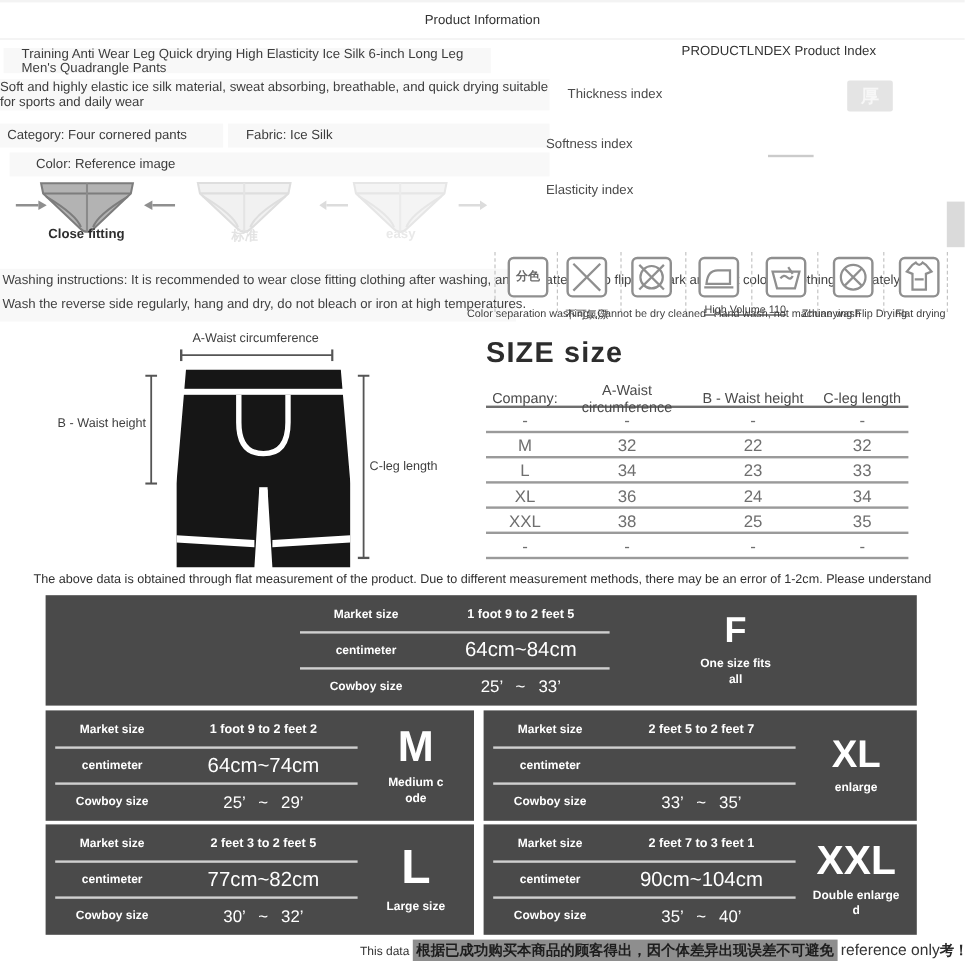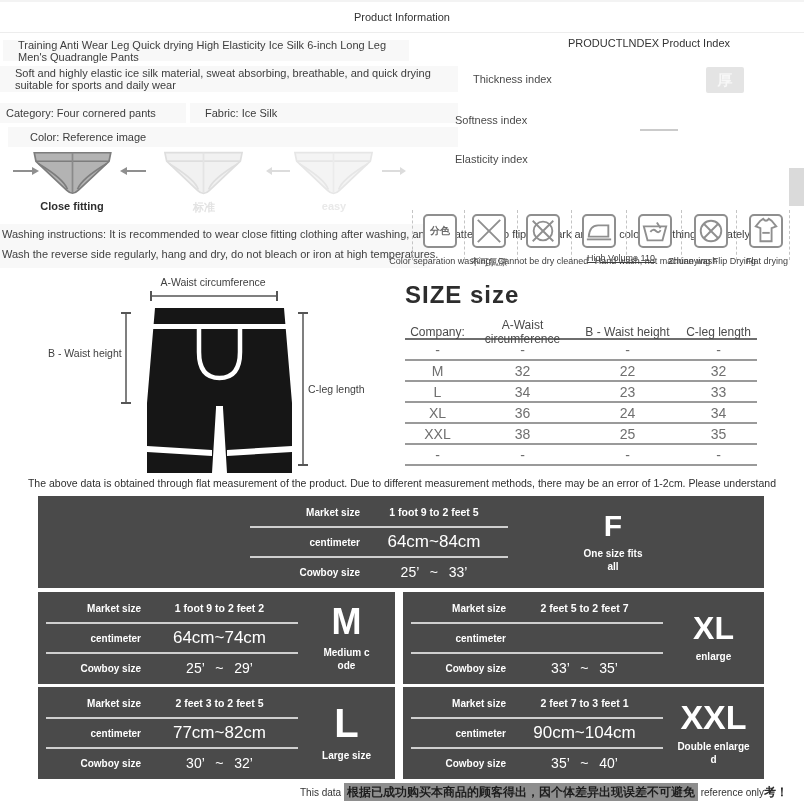--- a/index.html
+++ b/index.html
@@ -12,28 +12,28 @@
 
   
   .hdr { left:0; top:0; width:804px; height:33px; background:#fff;
          border-bottom:1px solid #ededed; border-top:2px solid #f3f3f3;
          display:flex; align-items:center; justify-content:center;
          font-size:11px; color:#333; }
 
   
   .bar { background:#f8f8f8; display:flex; align-items:center; font-size:11px; color:#3c3c3c; }
   .title-bar { left:3px; top:40px; width:406px; height:21px; padding-left:15px; }
-  .desc-bar  { left:0; top:66px; width:458px; height:26px; padding-left:15px; }
+  .desc-bar  { left:0; top:66px; width:458px; height:26px; padding-left:0; }
   .cat-bar   { left:0; top:103px; width:186px; height:20px; padding-left:6px; }
   .fab-bar   { left:190px; top:103px; width:268px; height:20px; padding-left:15px; }
   .col-bar   { left:8px; top:127px; width:450px; height:20px; padding-left:22px; }
 
   
   .brief { top:150px; }
-  .fit-label { top:200px; font-size:11px; font-weight:bold; color:#2e2e2e; transform:translateX(-50%); white-space:nowrap; }
+  .fit-label { top:189px; font-size:11px; font-weight:bold; color:#2e2e2e; transform:translateX(-50%); white-space:nowrap; }
   .fit-label.faint1 { color:#e3e3e3; font-weight:bold; }
   .fit-label.faint2 { color:#e9e9e9; font-weight:bold; }
   .arrow-svg { top:166px; }
 
   
   .idx-title { left:477px; top:37px; width:344px; text-align:center; font-size:11px; color:#333; }
   .idx-row { font-size:11px; color:#4a4a4a; }
   .thick-badge { left:706px; top:67px; width:38px; height:26px; background:#e4e4e4; border-radius:2px;
                  display:flex; align-items:center; justify-content:center;
                  color:#f7f7f7; font-size:15px; font-weight:bold; }
@@ -59,21 +59,21 @@
   .st-head { height:22px; border-bottom:2px solid #6e6e6e; font-size:12px; color:#4a4a4a; }
   .st-data { height:21px; border-bottom:2px solid #9a9a9a; font-size:14px; color:#6f6f6f; }
   .stcell { text-align:center; }
 
   .flat-note { left:0; top:477px; width:804px; text-align:center; font-size:10.5px; color:#2f2f2f; }
 
   
   .chart { background:#4a4a4a; display:flex; color:#fff; }
   .chart-table { display:flex; flex-direction:column; justify-content:center; }
   .crow { height:28px; display:flex; align-items:center; }
-  .clabel { width:95px; text-align:right; font-size:10px; font-weight:bold; }
+  .clabel { width:95px; text-align:center; font-size:10px; font-weight:bold; }
   .cval { flex:1; text-align:center; }
   .v1 { font-size:10.5px; font-weight:bold; }
   .v2 { font-size:17px; font-weight:400; }
   .v3 { font-size:14px; word-spacing:7px; }
   .sep { height:2px; background:#cfcfcf; }
   .chart-size { flex:1; display:flex; flex-direction:column; align-items:center; justify-content:center; }
   .letter { font-weight:bold; line-height:1; }
   .sdesc { font-size:10px; font-weight:bold; text-align:center; line-height:1.25; margin-top:7px; }
 
   .chart-f   { left:38px; top:496px; width:726px; height:92px; }
@@ -91,21 +91,21 @@
   .chart-m .letter { font-size:36px; }
   .chart-m .sdesc { width:50px; word-break:break-all; }
   .chart-xl .letter { font-size:32px; }
   .chart-l .letter { font-size:40px; font-weight:600; }
   .chart-xxl .letter { font-size:34px; }
   .chart-xxl .sdesc { width:74px; word-break:break-all; }
 
   
   .footer { left:300px; top:784px; white-space:nowrap; font-size:10px; color:#333; }
   .footer .hl { background:#8e8e8e; color:#1d1d1d; font-weight:bold; font-size:12px; padding:2px 3px; }
-  .footer .ref { font-size:10px; }
+  .footer .ref { font-size:13px; }
   .footer .kao { font-size:12px; font-weight:bold; color:#2a2a2a; }
 </style>
 </head>
 <body>
 
 <div class="abs hdr">
   <span>Product Information</span>
 </div>
 
 <div class="abs bar title-bar">

